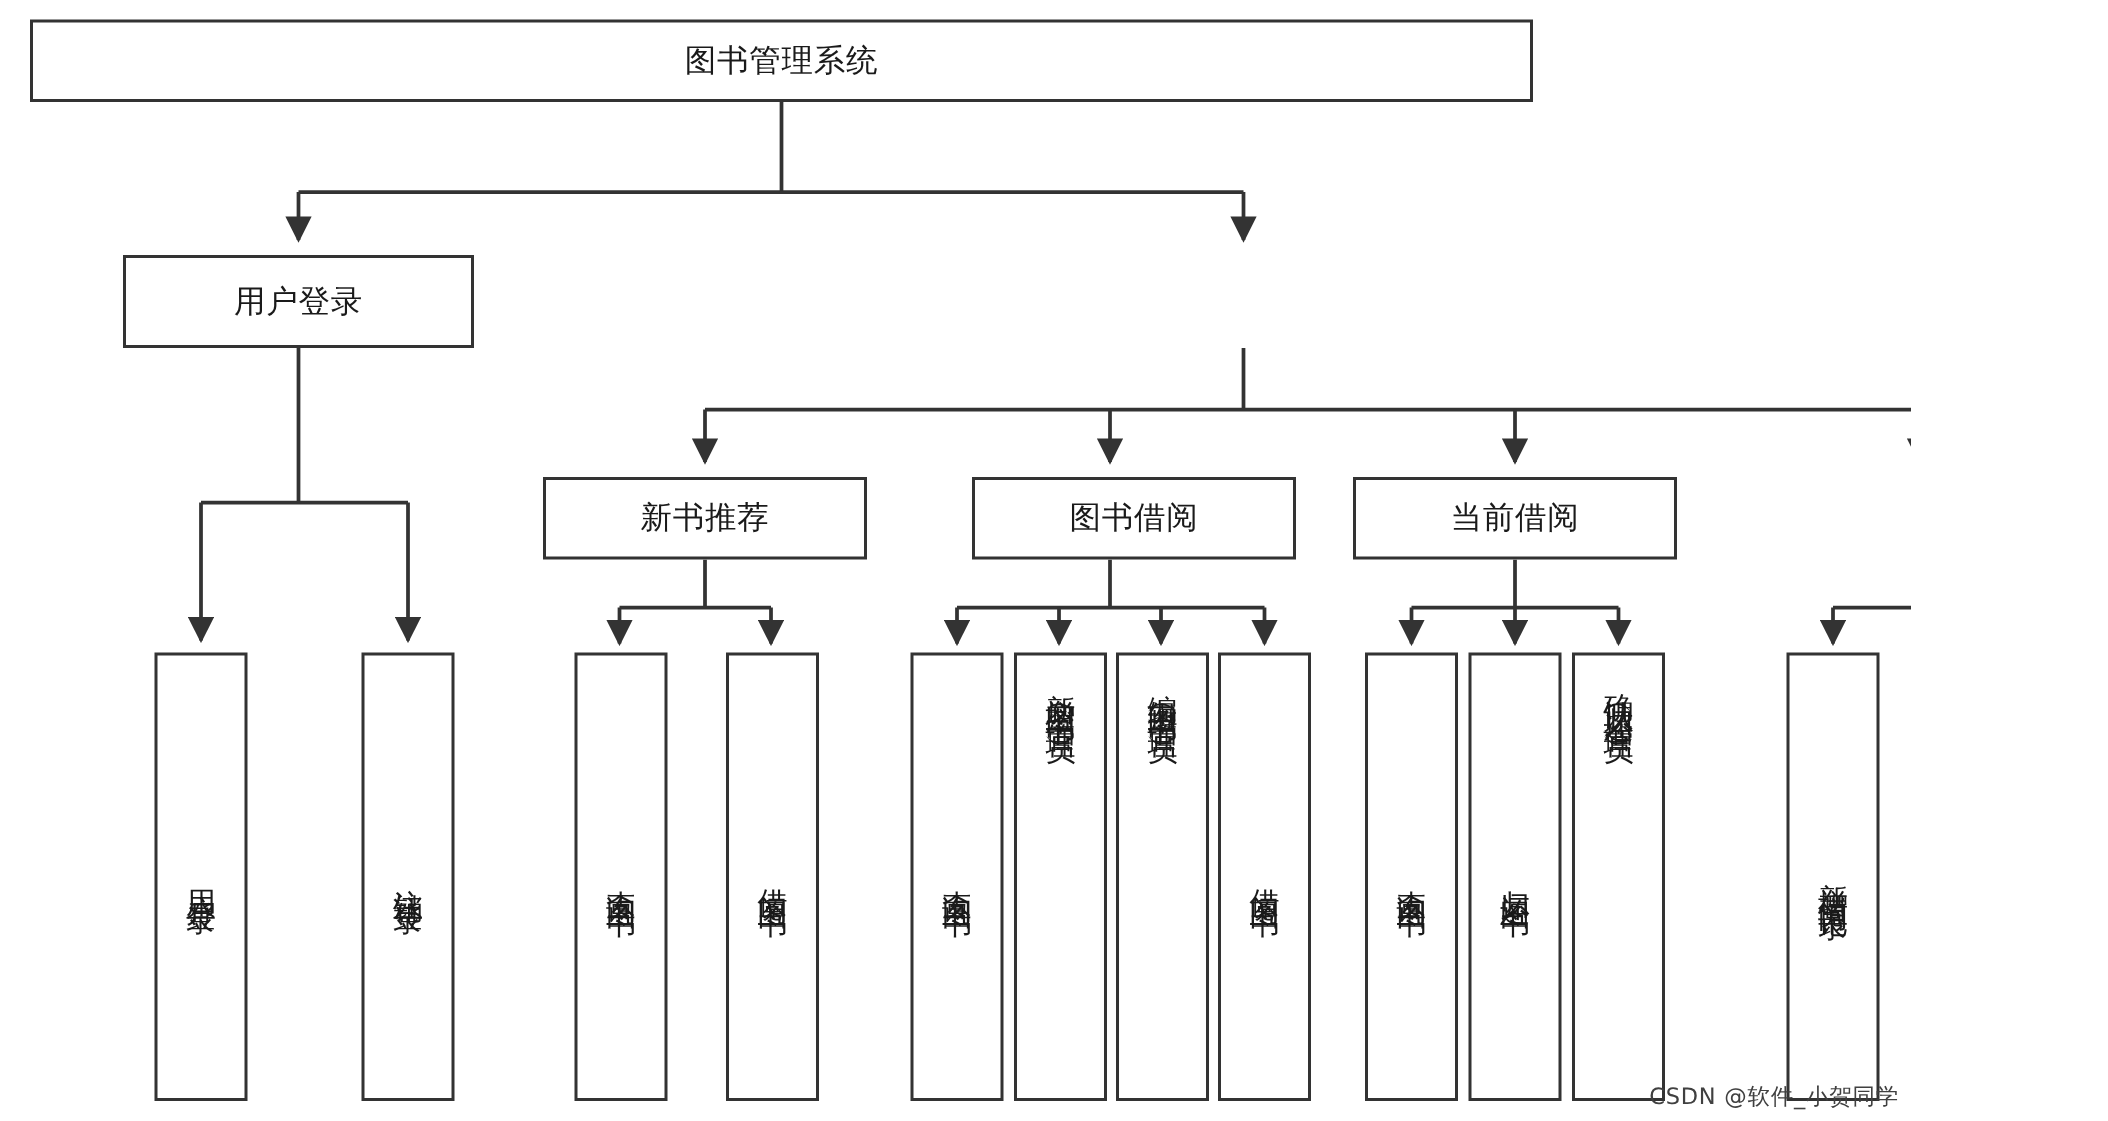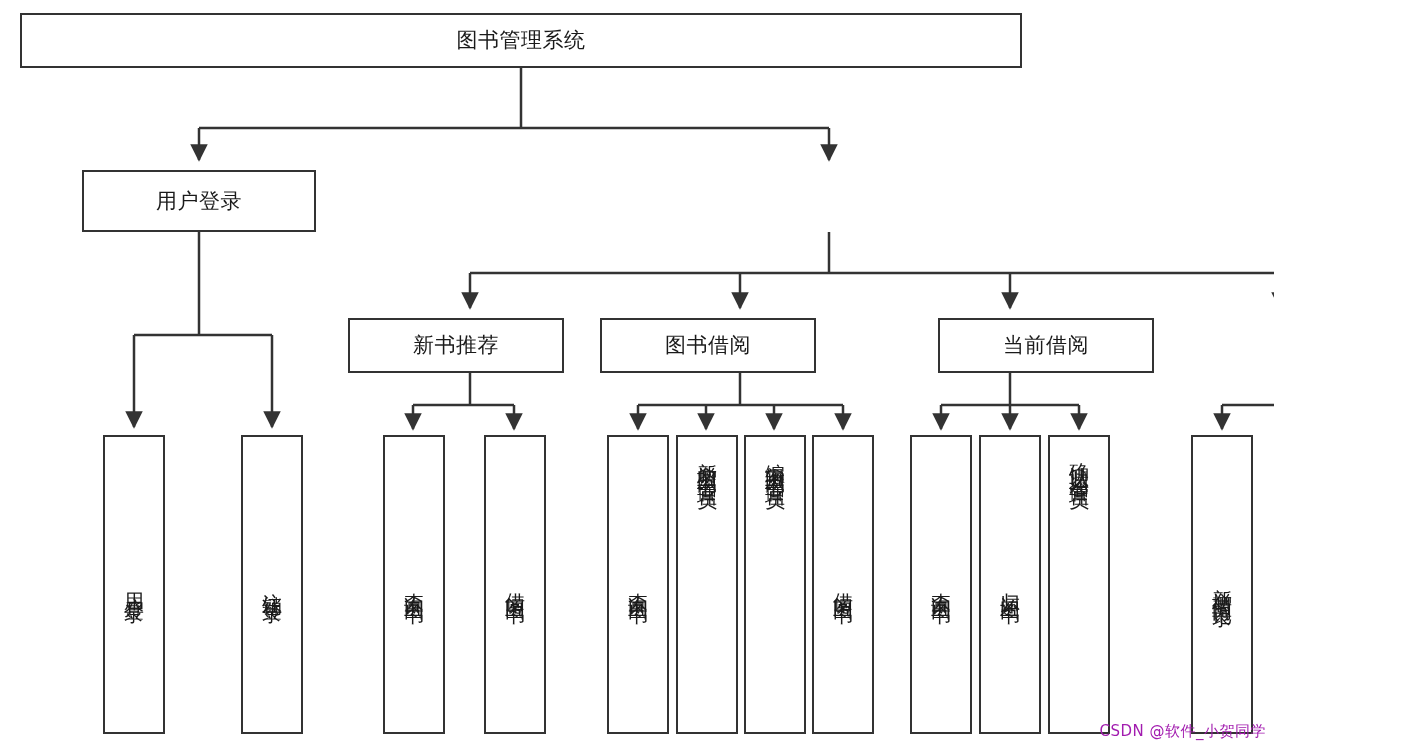--- a/index.html
+++ b/index.html
@@ -57,21 +57,21 @@
   }
   .node-box.vertical.centered {
     align-items: center;
     padding-top: 0;
   }
   #watermark {
     position: absolute;
     right: 8px;
     bottom: 6px;
     font-size: 15px;
-    color: #a21caf;
+    color: #404040;
     letter-spacing: 0.5px;
     white-space: nowrap;
     user-select: none;
   }
 </style>
 </head>
 <body>
 
 <div id="diagram-root">
 
@@ -126,27 +126,27 @@
   </svg>
 
   <div class="node-box" style="left:20px; top:13px; width:1002px; height:55px;">
     <span class="node-label">图书管理系统</span>
   </div>
 
   <div class="node-box" style="left:82px; top:170px; width:234px; height:62px;">
     <span class="node-label">用户登录</span>
   </div>
 
-  <div class="node-box" style="left:348px; top:318px; width:216px; height:55px;">
+  <div class="node-box" style="left:362px; top:318px; width:216px; height:55px;">
     <span class="node-label">新书推荐</span>
   </div>
-  <div class="node-box" style="left:600px; top:318px; width:216px; height:55px;">
+  <div class="node-box" style="left:648px; top:318px; width:216px; height:55px;">
     <span class="node-label">图书借阅</span>
   </div>
-  <div class="node-box" style="left:902px; top:318px; width:216px; height:55px;margin-left:36px;">
+  <div class="node-box" style="left:902px; top:318px; width:216px; height:55px;">
     <span class="node-label">当前借阅</span>
   </div>
 
   <div class="node-box vertical centered" style="left:103px; top:435px; width:62px; height:299px;">
     <span class="node-label">用户登录</span>
   </div>
   <div class="node-box vertical centered" style="left:241px; top:435px; width:62px; height:299px;">
     <span class="node-label">注销登录</span>
   </div>
 

